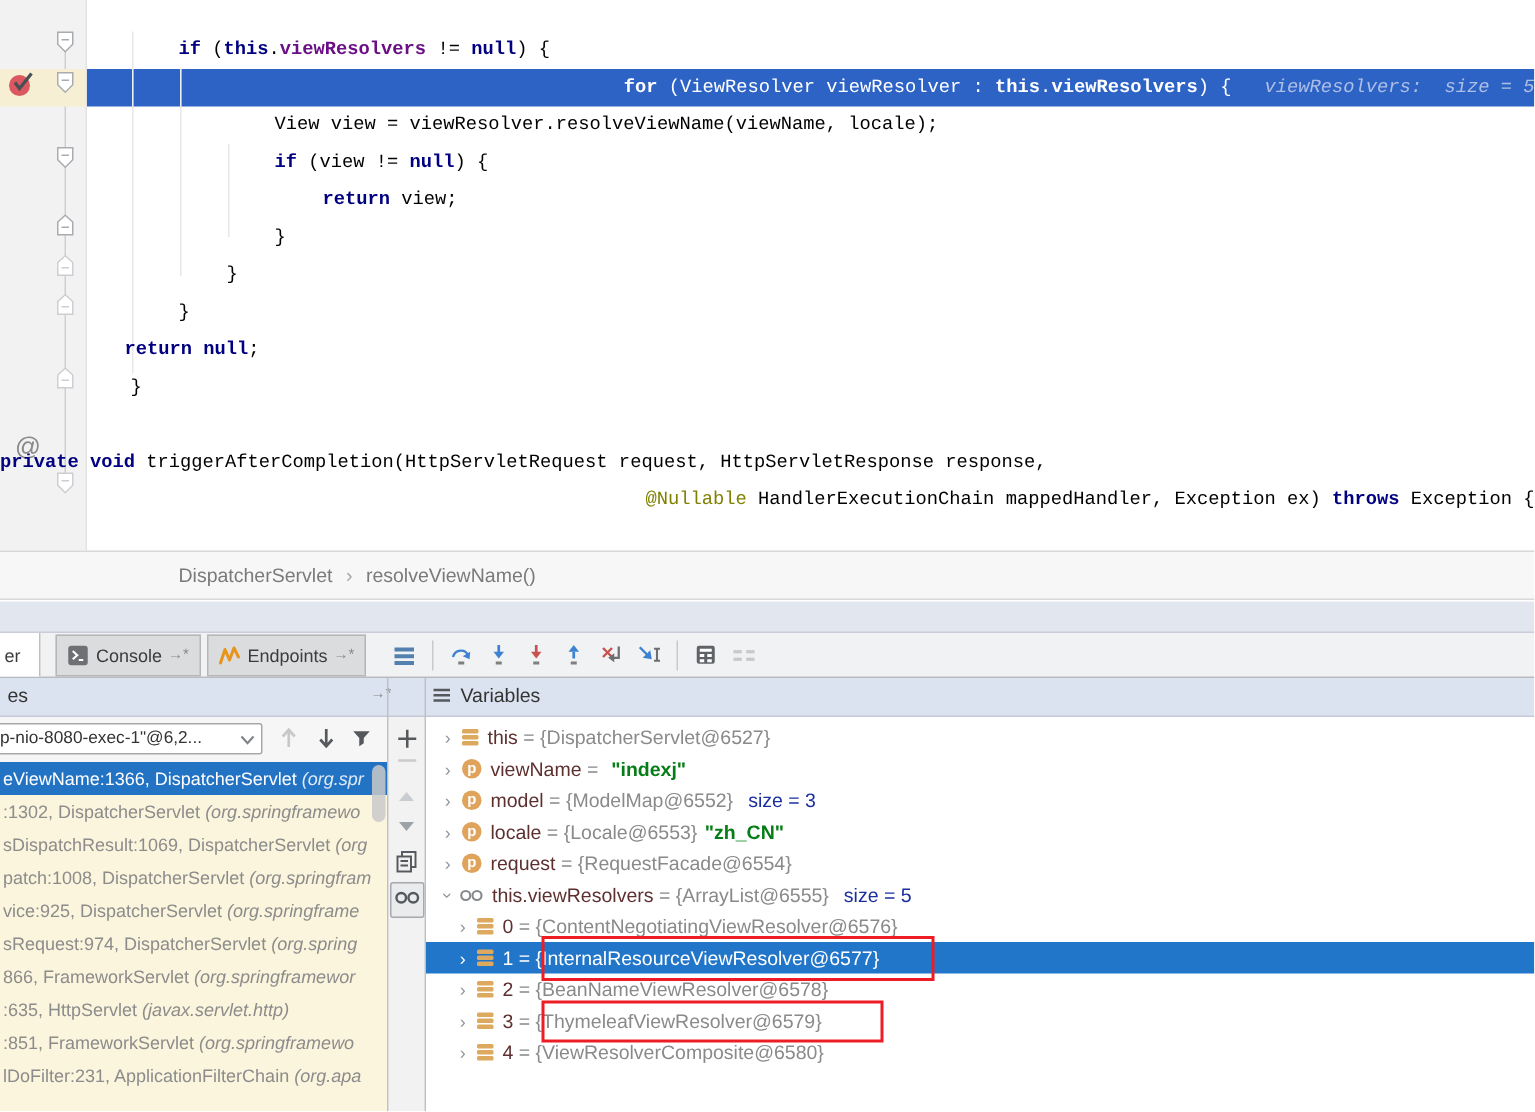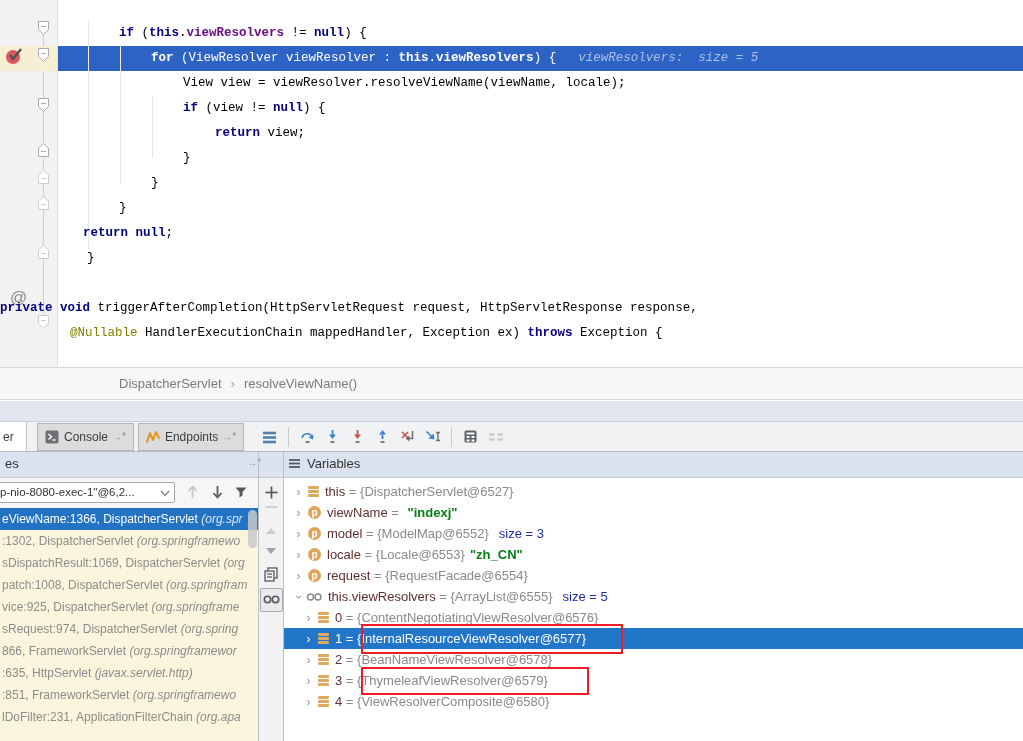--- a/index.html
+++ b/index.html
@@ -156,32 +156,32 @@
           </svg>
           <svg width="13" height="16" class="fm faded" style="top: 314px;">
             <path d="M1.5 1.5 H11.5 V9.5 L6.5 14.5 L1.5 9.5 Z"></path>
             <line x1="4" y1="6.5" x2="9" y2="6.5"></line>
           </svg>
         </div>
     </div>
 
     <div class="code" id="code">
         <div class="cline" style="padding-left: 119px;"><span class="tok-k">if </span><span class="tok-p">(</span><span class="tok-k">this</span><span class="tok-p">.</span><span class="tok-f">viewResolvers</span><span class="tok-p"> != </span><span class="tok-k">null</span><span class="tok-p">) {</span></div>
-        <div class="cline hl" style="padding-left: 151px;"><span class="tok-k">for </span><span class="tok-p">(ViewResolver viewResolver : </span><span class="tok-k">this</span><span class="tok-p">.</span><span class="tok-f">viewResolvers</span><span class="tok-p">) {</span><span class="hint">viewResolvers:  size = 5</span></div>
+        <div class="cline hl" style="padding-left: 151px; text-align: right;"><span class="tok-k">for </span><span class="tok-p">(ViewResolver viewResolver : </span><span class="tok-k">this</span><span class="tok-p">.</span><span class="tok-f">viewResolvers</span><span class="tok-p">) {</span><span class="hint">viewResolvers:  size = 5</span></div>
         <div class="cline" style="padding-left: 183px;"><span class="tok-p">View view = viewResolver.resolveViewName(viewName, locale);</span></div>
         <div class="cline" style="padding-left: 183px;"><span class="tok-k">if </span><span class="tok-p">(view != </span><span class="tok-k">null</span><span class="tok-p">) {</span></div>
         <div class="cline" style="padding-left: 215px;"><span class="tok-k">return </span><span class="tok-p">view;</span></div>
         <div class="cline" style="padding-left: 183px;"><span class="tok-p">}</span></div>
         <div class="cline" style="padding-left: 151px;"><span class="tok-p">}</span></div>
         <div class="cline" style="padding-left: 119px;"><span class="tok-p">}</span></div>
         <div class="cline" style="padding-left: 83px;"><span class="tok-k">return </span><span class="tok-k">null</span><span class="tok-p">;</span></div>
         <div class="cline" style="padding-left: 87px;"><span class="tok-p">}</span></div>
         <div class="cline" style="padding-left: 87px;"></div>
         <div class="cline" style=""><span class="tok-k">private void </span><span class="tok-p">triggerAfterCompletion(HttpServletRequest request, HttpServletResponse response,</span></div>
-        <div class="cline" style="padding-left: 70px;"><span class="tok-a">@Nullable</span><span class="tok-p"> HandlerExecutionChain mappedHandler, Exception ex) </span><span class="tok-k">throws</span><span class="tok-p"> Exception {</span></div>
+        <div class="cline" style="padding-left: 106px; text-align: right;"><span class="tok-a">@Nullable</span><span class="tok-p"> HandlerExecutionChain mappedHandler, Exception ex) </span><span class="tok-k">throws</span><span class="tok-p"> Exception {</span></div>
       </div>
   </div>
 
   <div class="breadcrumbs">
     <span>DispatcherServlet</span>
     <span class="bsep">›</span>
     <span>resolveViewName()</span>
   </div>
 
   <div class="debug-titlebar"></div>

